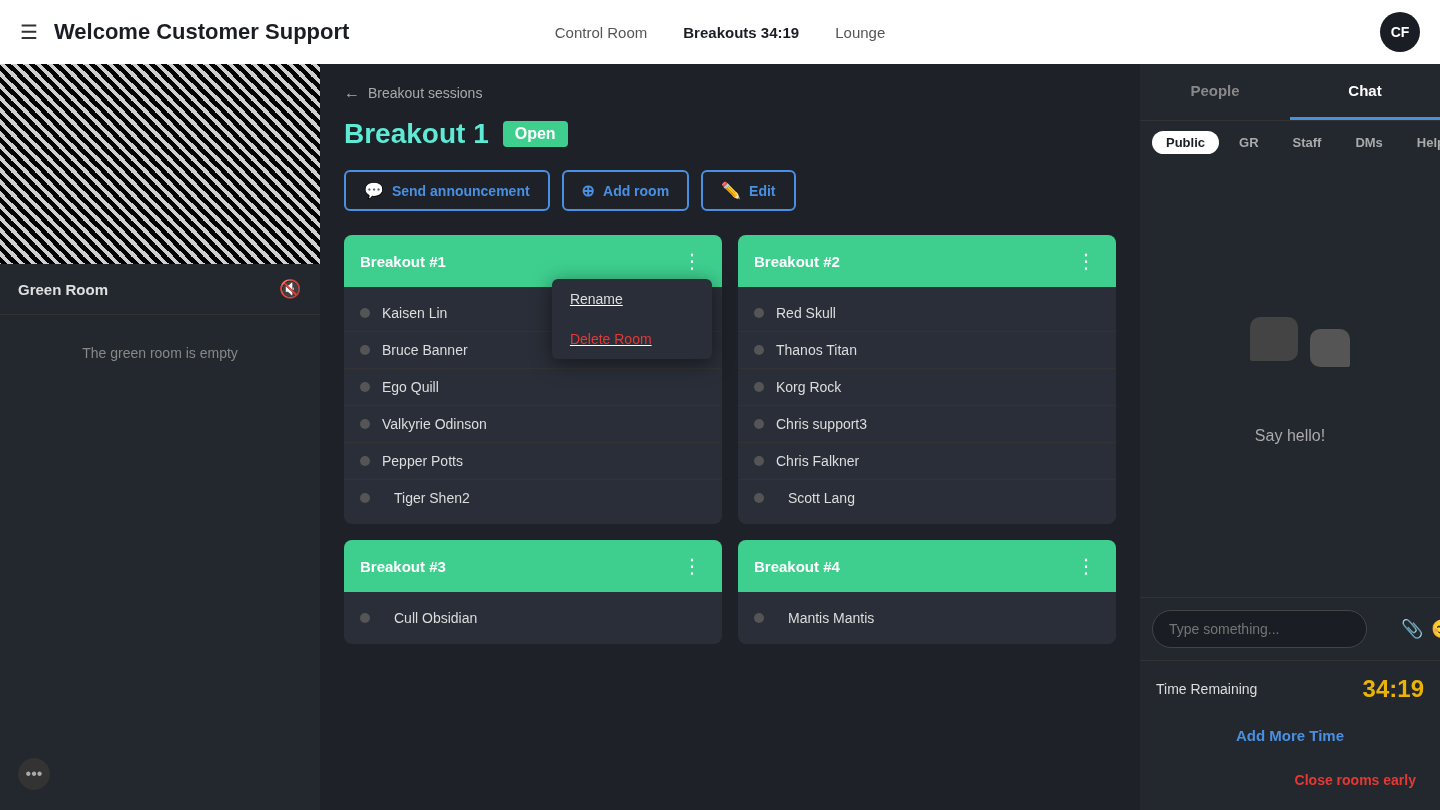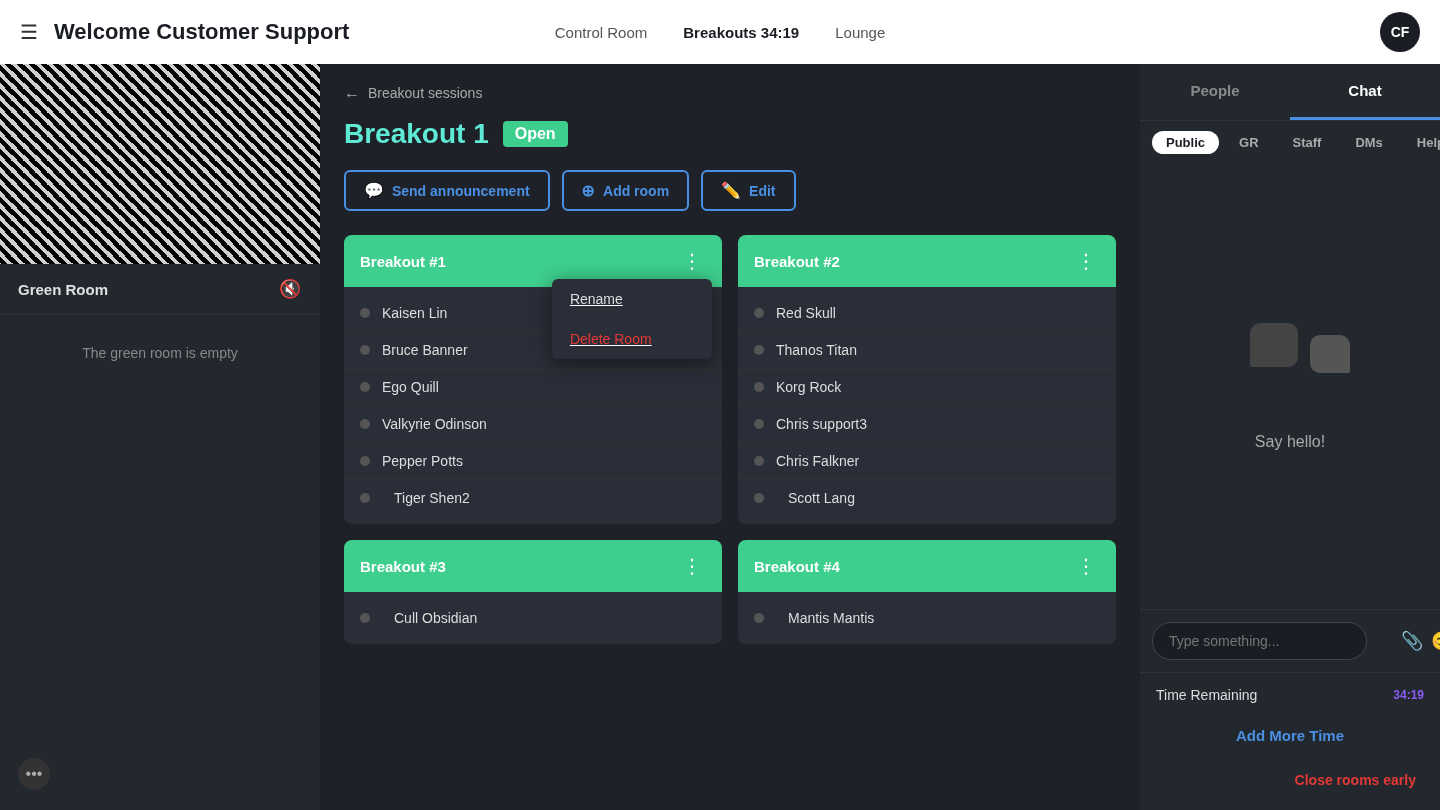--- a/index.html
+++ b/index.html
@@ -299,21 +299,21 @@
       border-top: 1px solid #333;
       flex-shrink: 0;
     }
     .time-row {
       display: flex;
       justify-content: space-between;
       align-items: center;
       margin-bottom: 12px;
     }
     .time-label { font-size: 14px; font-weight: 400; color: #ddd; }
-    .time-value { font-size: 12px; font-weight: 700; color: #8b5cf6; }
+    .time-value { font-size: 24px; font-weight: 700; color: #eab308; }
     .add-time-btn {
       width: 100%;
       padding: 12px;
       background: transparent;
       border: none;
       color: #4a90e2;
       font-size: 15px;
       font-weight: 600;
       cursor: pointer;
       text-align: center;

